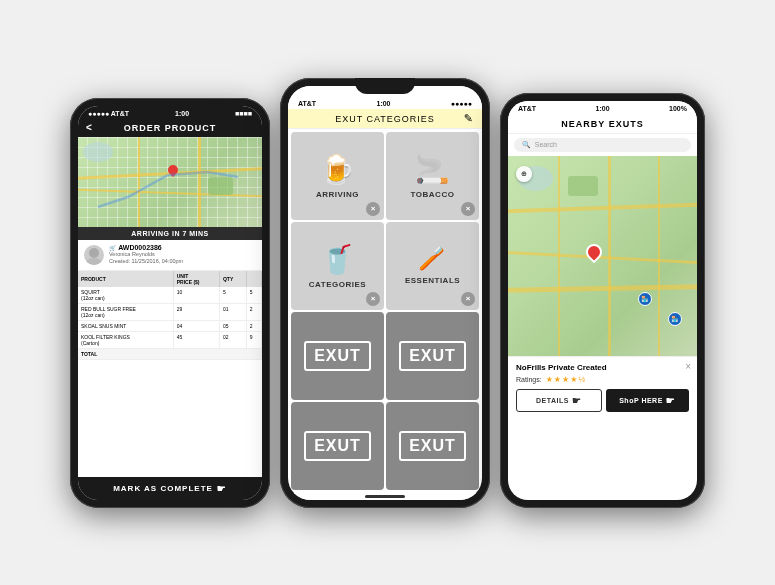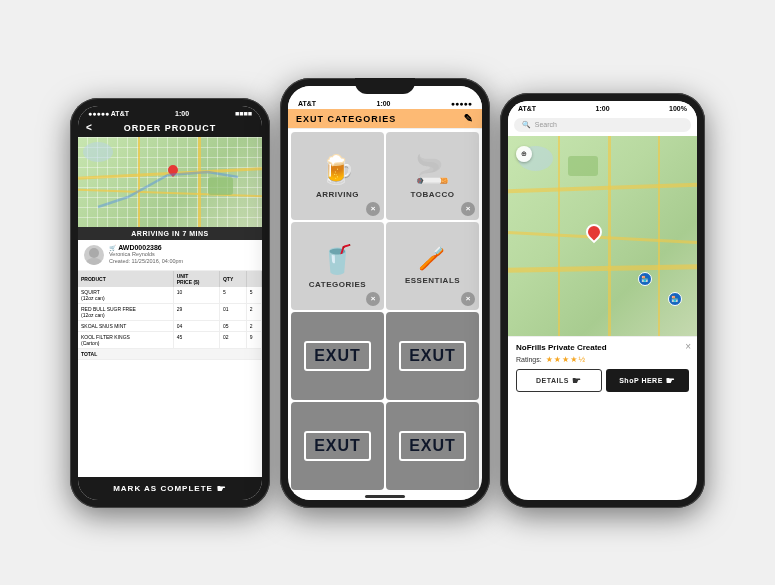--- a/index.html
+++ b/index.html
@@ -231,29 +231,30 @@
       left: 0;
       right: 0;
       display: flex;
       align-items: center;
       justify-content: center;
       gap: 4px;
     }
 
     
     .ec-header {
-      background: #fdba74;
+      background: #fef9c3;
       text-align: center;
       padding: 5px 8px 4px;
       font-size: 9px;
-      font-weight: 700;
+      font-weight: 400;
       letter-spacing: 1px;
       border-bottom: 1px solid #eee;
       display: flex;
       align-items: center;
+      justify-content: center;
       position: relative;
     }
     .ec-header .edit-icon {
       position: absolute;
       right: 8px;
       font-size: 11px;
     }
     .ec-grid {
       display: grid;
       grid-template-columns: 1fr 1fr;
@@ -296,21 +297,21 @@
       font-size: 8px;
       color: #fff;
       font-weight: 700;
     }
     .ec-cell.exut-placeholder {
       background: #888;
     }
     .ec-cell.exut-placeholder .exut-logo {
       font-size: 16px;
       font-weight: 900;
-      color: #0f172a;
+      color: #ffffff;
       letter-spacing: 1px;
       border: 2px solid #fff;
       padding: 4px 8px;
       border-radius: 3px;
     }
 
     
     .ne-header {
       background: #fff;
       text-align: center;
@@ -705,20 +706,23 @@
 
   <div class="phone phone-3">
     <div class="phone-screen">
 
       <div class="status-bar">
         <span>AT&amp;T</span>
         <span>1:00</span>
         <span>100%</span>
       </div>
 
+      <div class="ne-header">
+        <span>NEARBY EXUTS</span>
+      </div>
 
       <div class="ne-search-bar">
         <div class="ne-search-input">
           <span>🔍</span>
           <span>Search</span>
         </div>
       </div>
 
       <div class="ne-map">
         <div class="ne-map-bg">

